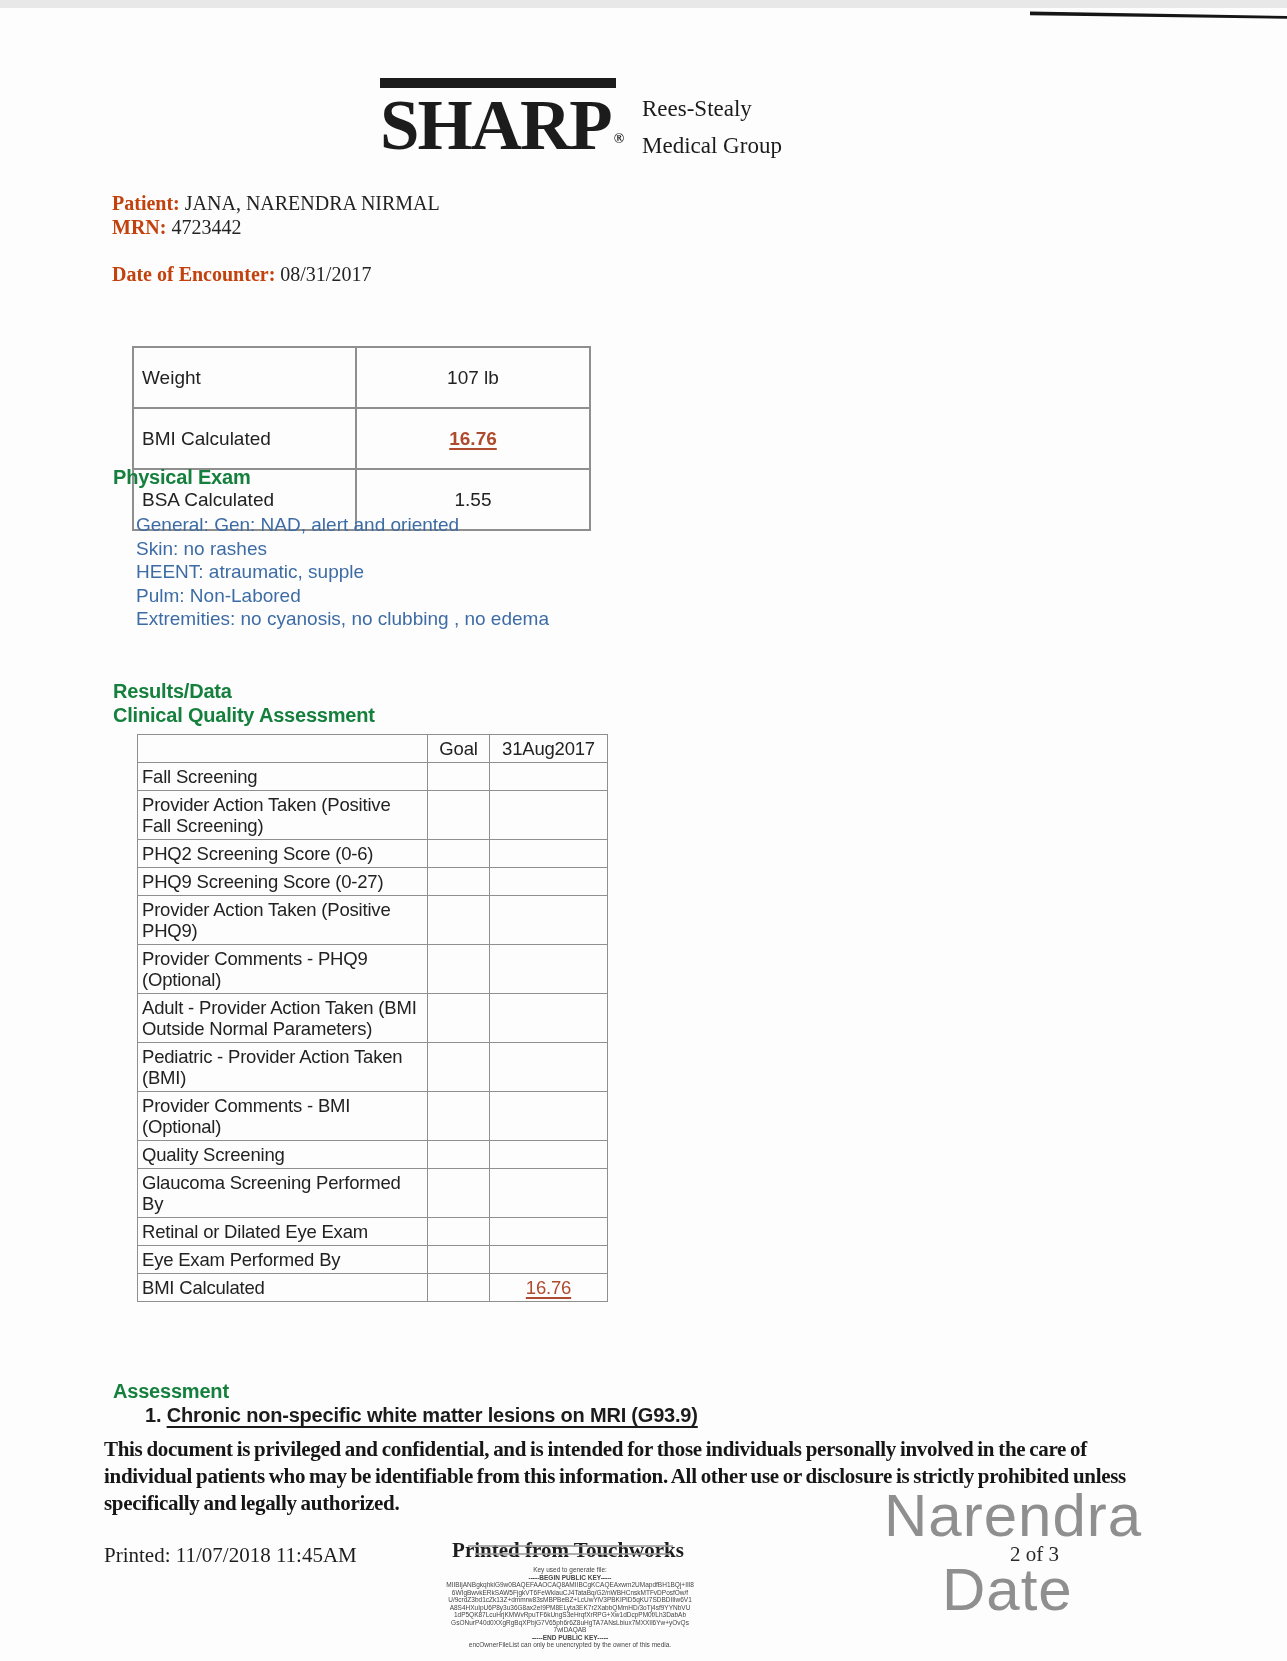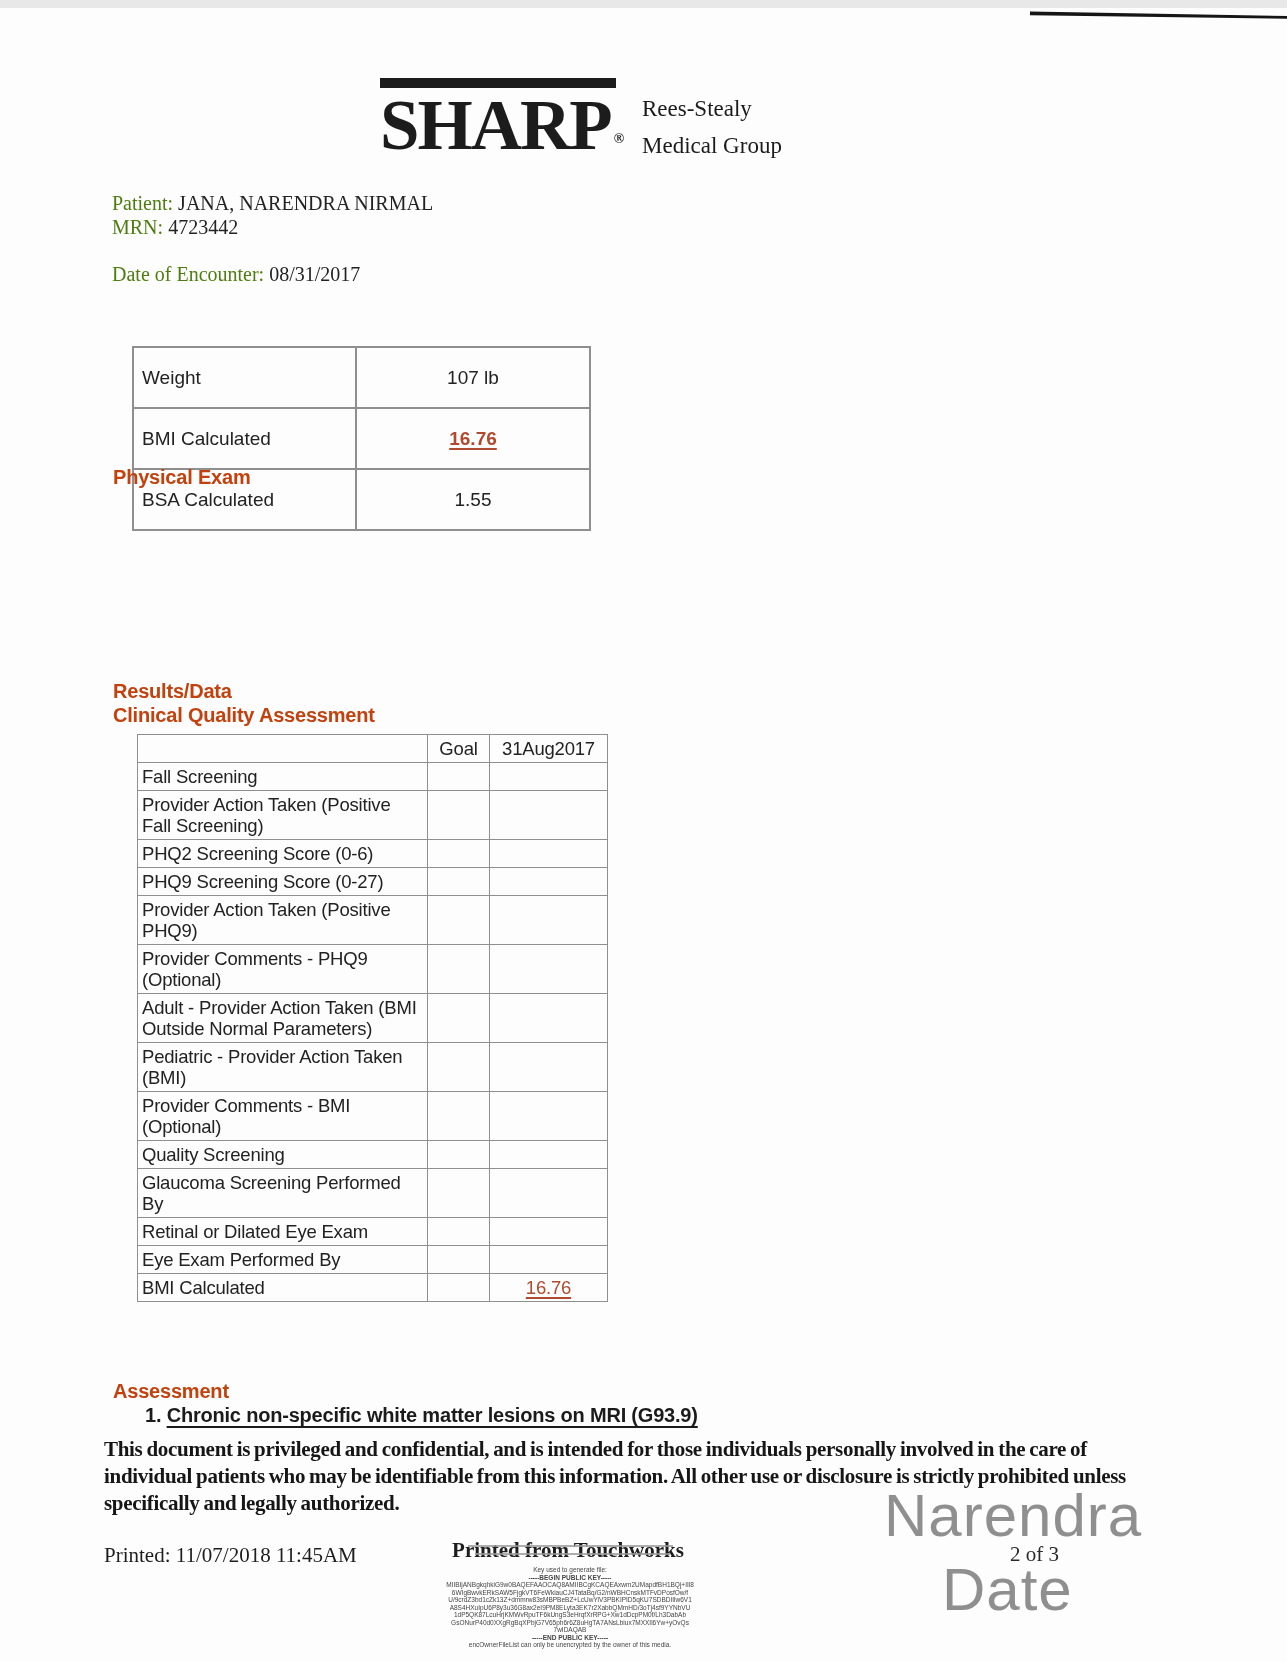--- a/index.html
+++ b/index.html
@@ -17,32 +17,32 @@
   .logo-text{font-family:"Liberation Serif",serif;font-weight:700;font-size:71px;
     letter-spacing:-2px;color:#1c1c1c;line-height:72px;margin-top:1px;white-space:nowrap;}
   .logo-text .reg{font-size:14px;letter-spacing:0;position:relative;top:-6px;left:3px;}
   .org-name{position:absolute;left:642px;top:82px;font-family:"Liberation Serif",serif;
     font-size:23px;line-height:37px;color:#1b1b1b;}
   
   .patient-block{position:absolute;left:112px;top:183px;font-family:"Liberation Serif",serif;
     font-size:20px;line-height:24px;color:#232323;}
   .encounter{position:absolute;left:112px;top:255px;font-family:"Liberation Serif",serif;
     font-size:20px;color:#232323;}
-  .b{font-weight:400;color:#4d7c0f;}
+  .b{font-weight:700;color:#c2410c;}
   
   table{border-collapse:collapse;}
   .vitals{position:absolute;left:132px;top:338px;table-layout:fixed;width:421px;
     font-size:19px;line-height:23px;color:#222;}
   .vitals td{border:2px solid #8f8f8f;padding:18px 8px;}
   .vitals td.vl{width:205px;}
   .vitals td.vv{width:216px;text-align:center;}
   .hl{color:var(--accent-red,#ae4a2d);font-weight:700;text-decoration:underline;
     text-decoration-thickness:2px;text-underline-offset:3px;}
   
-  .h-sans{font-weight:700;font-size:20px;color:#c2410c;letter-spacing:-0.2px;}
+  .h-sans{font-weight:700;font-size:20px;color:#15803d;letter-spacing:-0.2px;}
   .pe-heading{position:absolute;left:113px;top:458px;}
   .pe-lines{position:absolute;left:136px;top:505px;font-size:19px;line-height:23.5px;
     color:var(--accent-blue,#3d6ca5);}
   
   .rd-heading{position:absolute;left:113px;top:672px;}
   .cqa-heading{position:absolute;left:113px;top:696px;}
   .cqa{position:absolute;left:137px;top:726px;table-layout:fixed;width:470px;
     font-size:18.5px;line-height:21px;color:#222;letter-spacing:-0.2px;}
   .cqa th,.cqa td{border:1.5px solid #8f8f8f;padding:3px 4px;vertical-align:top;
     font-weight:normal;text-align:left;overflow:hidden;}
@@ -107,20 +107,27 @@
           <td class="vv hl">16.76</td>
         </tr>
         <tr>
           <td class="vl">BSA Calculated</td>
           <td class="vv">1.55</td>
         </tr>
       </tbody>
   </table>
 
   <div class="pe-heading h-sans">Physical Exam</div>
+  <div class="pe-lines" id="pe-lines">
+      <div>General: Gen: NAD, alert and oriented</div>
+      <div>Skin: no rashes</div>
+      <div>HEENT: atraumatic, supple</div>
+      <div>Pulm: Non-Labored</div>
+      <div>Extremities: no cyanosis, no clubbing , no edema</div>
+    </div>
 
   <div class="rd-heading h-sans">Results/Data</div>
   <div class="cqa-heading h-sans">Clinical Quality Assessment</div>
 
   <table class="cqa">
     <colgroup>
         <col style="width:290px">
         <col style="width:62px">
         <col style="width:118px">
       </colgroup>

